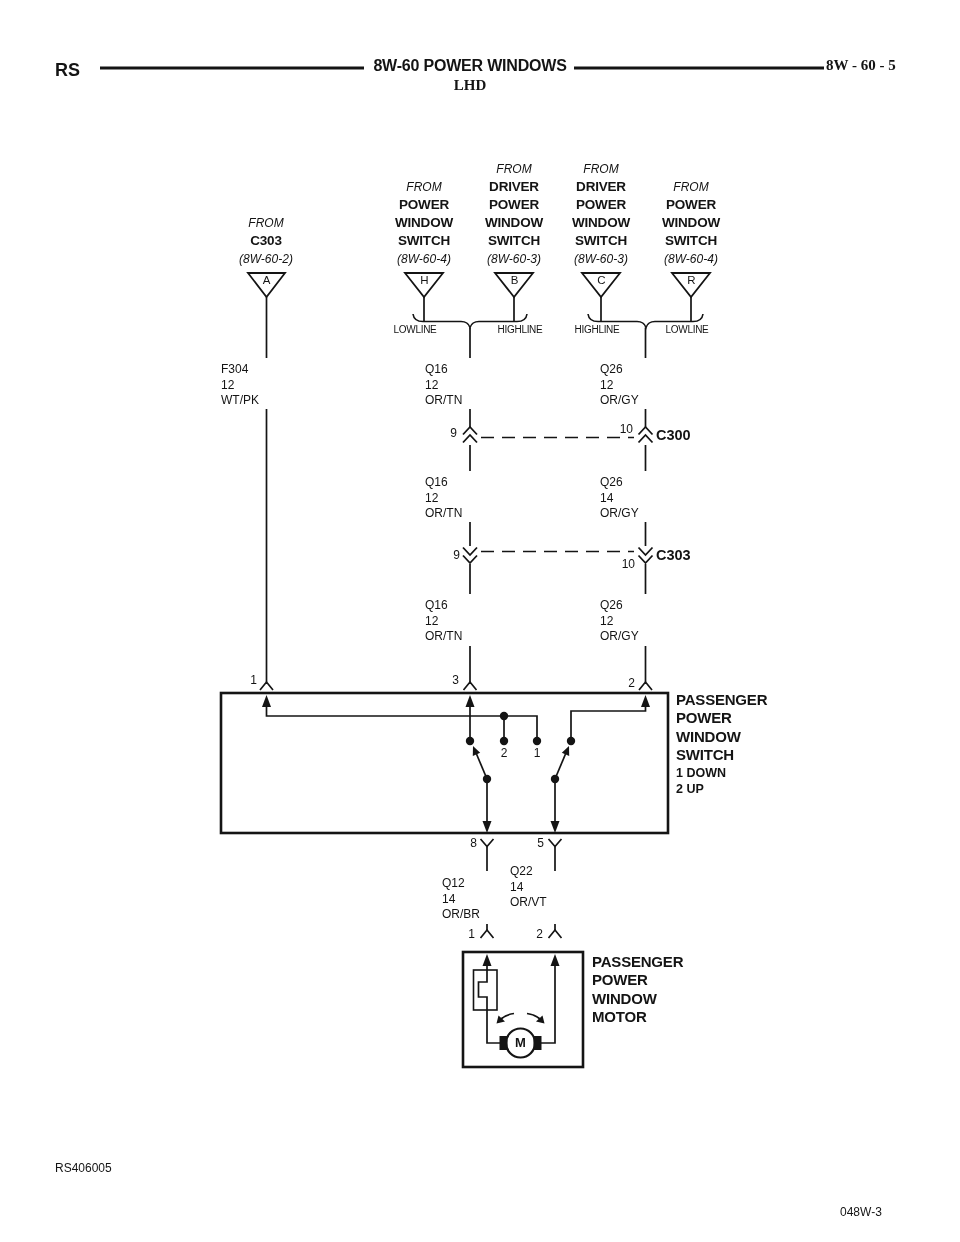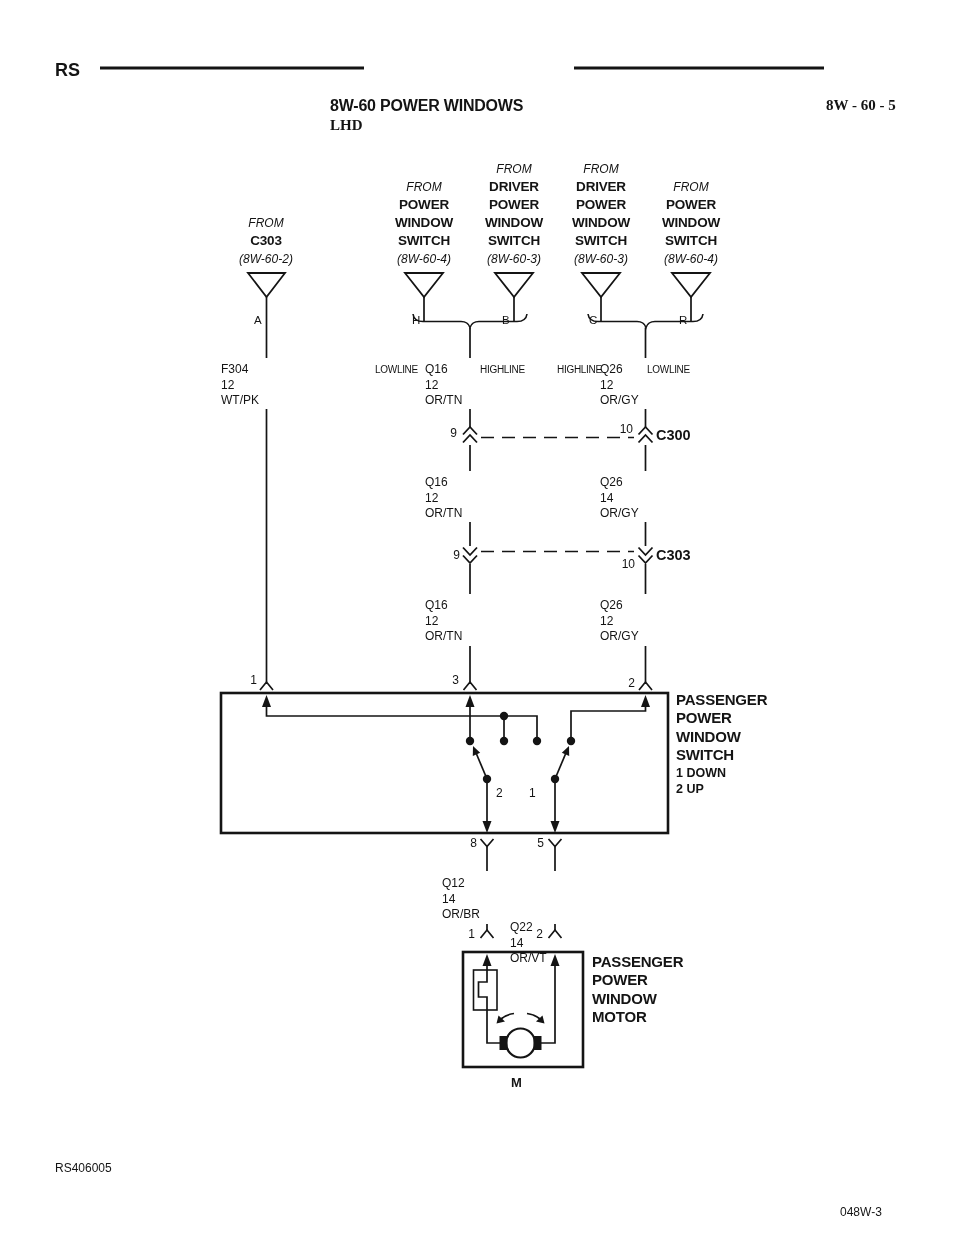--- a/index.html
+++ b/index.html
@@ -1,20 +1,20 @@
 <!DOCTYPE html>
 <html><head>
 <meta charset="utf-8">
 <style>
   html,body{margin:0;padding:0;background:#ffffff;}
   .page{position:relative;width:960px;height:1242px;background:#ffffff;overflow:hidden;
         font-family:"Liberation Sans",sans-serif;color:#141414;}
   svg{position:absolute;left:0;top:0;}
   .t{position:absolute;white-space:nowrap;color:#141414;}
-  .ctr{text-align:left;margin-top:40px;}
+  .ctr{text-align:center;}
   .rgt{text-align:right;}
   .h-code{font-size:18px;font-weight:bold;}
   .h-title{font-size:16px;font-weight:bold;letter-spacing:-0.2px;}
   .h-page{font-size:15px;font-weight:bold;font-family:Liberation Serif, serif;}
   .stack{position:absolute;width:120px;text-align:center;}
   .cs-n{font-size:12px;line-height:18px;font-style:italic;}
   .cs-b{font-size:13.5px;line-height:18px;font-weight:bold;letter-spacing:-0.2px;}
   .tri-letter{font-size:11.5px;}
   .bus{font-size:10px;letter-spacing:-0.3px;}
   .wstack{position:absolute;width:90px;}
@@ -228,21 +228,21 @@
   <div class="wstack" style="left:600px;top:598px;">
     <div class="wl">Q26</div>
     <div class="wl">12</div>
     <div class="wl">OR/GY</div>
   </div>
   <div class="wstack" style="left:442px;top:876px;">
     <div class="wl">Q12</div>
     <div class="wl">14</div>
     <div class="wl">OR/BR</div>
   </div>
-  <div class="wstack" style="left:510px;top:920px;">
+  <div class="wstack" style="left:510px;top:864px;">
     <div class="wl">Q22</div>
     <div class="wl">14</div>
     <div class="wl">OR/VT</div>
   </div>
 
   <div class="t conn-name" style="left:656px;top:427px;">C300</div>
   <div class="t conn-name" style="left:656px;top:547px;">C303</div>
   <div class="t pl rgt" style="left:440px;top:426px;width:17px;">9</div>
   <div class="t pl rgt" style="left:614px;top:422px;width:19px;">10</div>
   <div class="t pl rgt" style="left:443px;top:548px;width:17px;">9</div>

